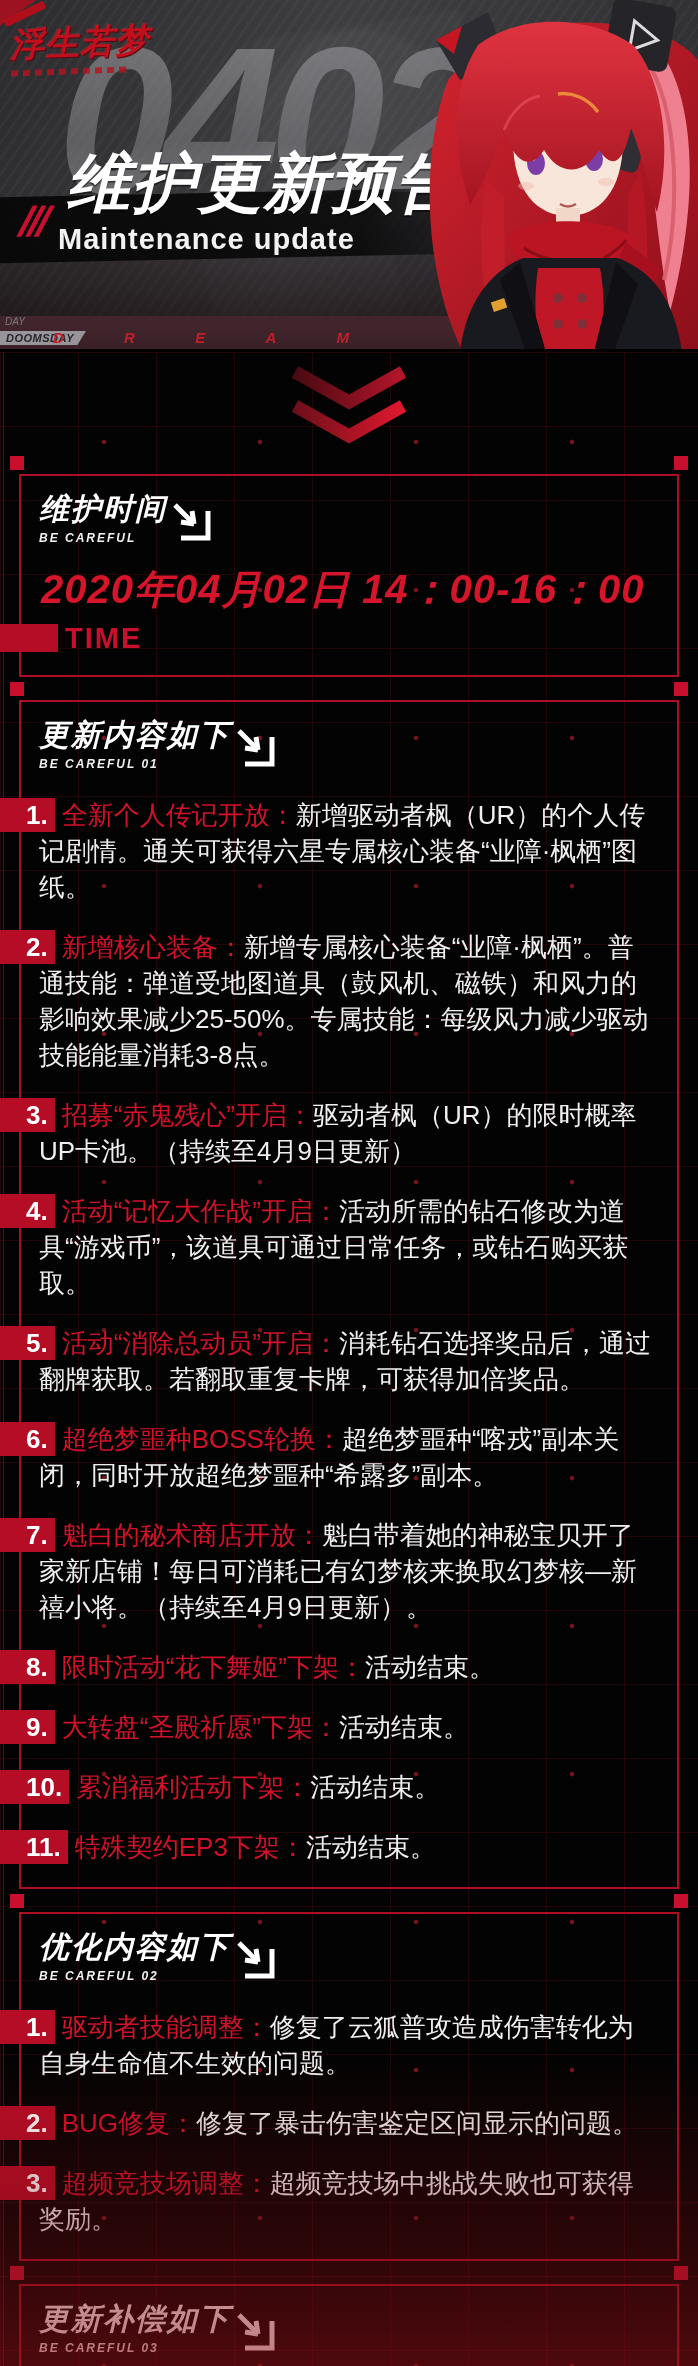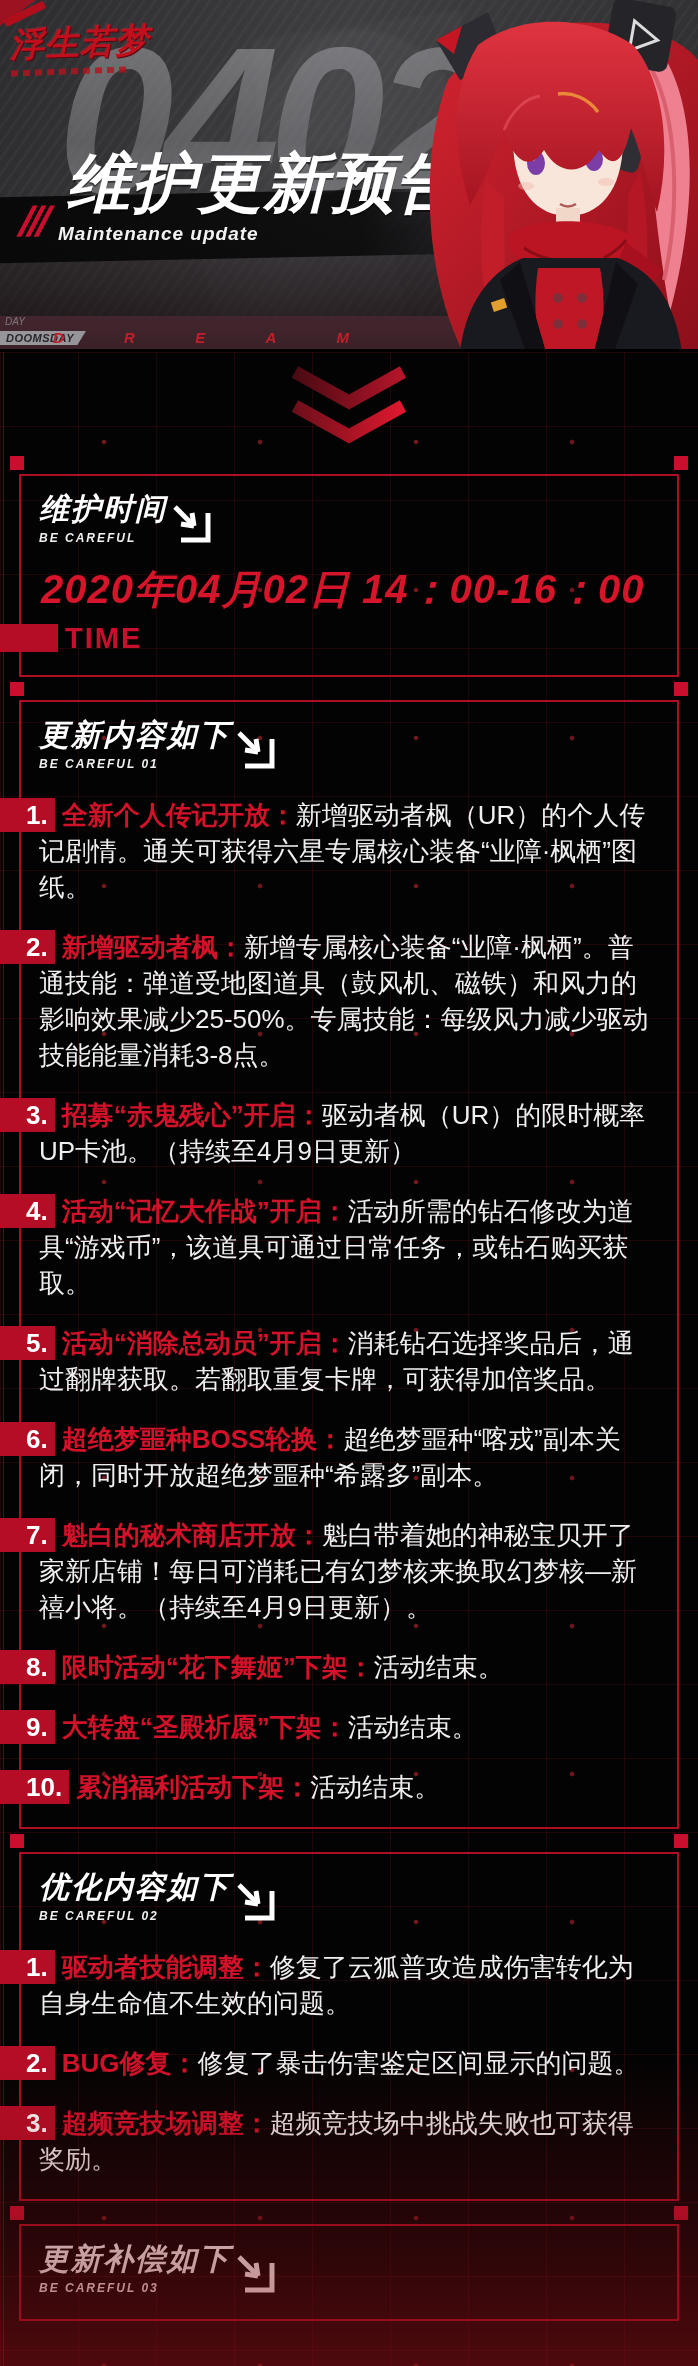--- a/index.html
+++ b/index.html
@@ -53,21 +53,21 @@
   .slashes{
     position:absolute;left:2px;top:48px;font-size:42px;font-weight:900;font-style:italic;
     color:#c8102e;letter-spacing:-3px;transform:skewX(-8deg);
   }
   .title-zh{
     margin-left:48px;font-size:64px;line-height:1.05;font-weight:900;font-style:italic;
     color:#ffffff;letter-spacing:2px;white-space:nowrap;
     text-shadow:0 2px 0 rgba(0,0,0,.45);
   }
   .title-en{
-    margin-left:40px;margin-top:6px;font-size:19px;font-weight:700;color:#f2f2f3;letter-spacing:1px;font-style:italic;
+    margin-left:40px;margin-top:6px;font-size:29px;font-weight:700;color:#f2f2f3;letter-spacing:1px;
   }
   .char-art{position:absolute;right:0;top:0;z-index:5;}
   .strip{
     position:absolute;left:0;bottom:2px;width:698px;height:34px;z-index:2;
     background:linear-gradient(to bottom,#43262d 0%,#3a2127 100%);
   }
   .strip-day{position:absolute;left:5px;top:0;font-size:10px;font-style:italic;color:#7b787e;}
   .strip-badge{
     position:absolute;left:0;bottom:5px;background:#97959a;color:#26262a;
     font-size:11px;font-weight:900;font-style:italic;padding:1px 12px 1px 6px;letter-spacing:.5px;
@@ -98,21 +98,21 @@
   .chevron{display:block;margin:14px auto 12px;}
 
   .sqrow{position:relative;height:14px;margin:5px 0 4px;}
   .sqrow i{position:absolute;width:14px;height:14px;background:#c8102e;display:block;}
   .sqrow i.l{left:10px;} .sqrow i.r{right:10px;}
 
   .panel{
     position:relative;margin:0 19px;border:2px solid #ad0e22;
     padding:16px 18px 22px;box-sizing:border-box;
   }
-  .ptitle{display:flex;align-items:flex-end;}
+  .ptitle{display:flex;align-items:center;}
   .ptitle .tcol{display:flex;flex-direction:column;}
   .sec-zh{font-size:30px;line-height:34px;font-weight:900;font-style:italic;color:#ffffff;letter-spacing:2px;white-space:nowrap;}
   .sec-en{font-size:12px;line-height:18px;font-weight:700;font-style:italic;color:#f0f0f0;letter-spacing:2px;margin-top:3px;}
   .arrow-ic{margin-top:2px;flex:0 0 auto;}
 
   
   .date-line{
     margin:18px 0 6px 2px;font-size:40px;line-height:48px;font-weight:800;font-style:italic;
     color:#d6152b;letter-spacing:1px;white-space:nowrap;
   }
@@ -120,21 +120,21 @@
   .time-block{width:58px;height:28px;background:#b60d26;margin-left:-39px;flex:0 0 auto;}
   .time-label{margin-left:7px;font-size:29px;font-weight:800;color:#c8102e;letter-spacing:2px;}
 
   
   .items{margin-top:8px;}
   .item{margin:24px 0 0;font-size:26px;line-height:36px;color:#f0eeee;text-align:left;}
   .item .num{
     display:inline-block;background:#b60d26;color:#ffffff;font-weight:700;
     padding:2px 7px 2px 26px;margin-left:-39px;margin-right:7px;line-height:30px;
   }
-  .item .head{color:#d3122a;font-weight:700;}
+  .item .head{color:#d3122a;font-weight:400;}
   .item .body{color:#f0eeee;font-weight:500;}
 </style>
 </head>
 <body>
 
 <div class="page">
 
   <div class="banner">
     <svg class="ghost-art" viewBox="0 0 420 352">
       <circle cx="230" cy="130" r="100" fill="#8d8d91"></circle>
@@ -293,29 +293,30 @@
         <svg class="arrow-ic" width="48" height="48" viewBox="0 0 48 48">
           <g stroke="#ffffff" stroke-width="5" fill="none">
             <path d="M8 8 L27 27"></path>
               <path d="M27 27 L25 14 M27 27 L14 25"></path>
               <path d="M41 14 L41 41 L14 41"></path>
           </g>
         </svg>
       </div>
       <div class="items">
         <p class="item"><span class="num">1.</span><span class="head">全新个人传记开放：</span><span class="body">新增驱动者枫（UR）的个人传记剧情。通关可获得六星专属核心装备“业障·枫栖”图纸。</span></p>
-        <p class="item"><span class="num">2.</span><span class="head">新增驱动者枫：</span><span class="body">新增专属核心装备“业障·枫栖”。普通技能：弹道受地图道具（鼓风机、磁铁）和风力的影响效果减少25-50%。专属技能：每级风力减少驱动技能能量消耗3-8点。</span></p>
+        <p class="item"><span class="num">2.</span><span class="head">新增核心装备：</span><span class="body">新增专属核心装备“业障·枫栖”。普通技能：弹道受地图道具（鼓风机、磁铁）和风力的影响效果减少25-50%。专属技能：每级风力减少驱动技能能量消耗3-8点。</span></p>
         <p class="item"><span class="num">3.</span><span class="head">招募“赤鬼残心”开启：</span><span class="body">驱动者枫（UR）的限时概率UP卡池。（持续至4月9日更新）</span></p>
         <p class="item"><span class="num">4.</span><span class="head">活动“记忆大作战”开启：</span><span class="body">活动所需的钻石修改为道具“游戏币”，该道具可通过日常任务，或钻石购买获取。</span></p>
         <p class="item"><span class="num">5.</span><span class="head">活动“消除总动员”开启：</span><span class="body">消耗钻石选择奖品后，通过翻牌获取。若翻取重复卡牌，可获得加倍奖品。</span></p>
         <p class="item"><span class="num">6.</span><span class="head">超绝梦噩种BOSS轮换：</span><span class="body">超绝梦噩种“喀戎”副本关闭，同时开放超绝梦噩种“希露多”副本。</span></p>
         <p class="item"><span class="num">7.</span><span class="head">魁白的秘术商店开放：</span><span class="body">魁白带着她的神秘宝贝开了家新店铺！每日可消耗已有幻梦核来换取幻梦核—新禧小将。（持续至4月9日更新）。</span></p>
         <p class="item"><span class="num">8.</span><span class="head">限时活动“花下舞姬”下架：</span><span class="body">活动结束。</span></p>
         <p class="item"><span class="num">9.</span><span class="head">大转盘“圣殿祈愿”下架：</span><span class="body">活动结束。</span></p>
         <p class="item"><span class="num">10.</span><span class="head">累消福利活动下架：</span><span class="body">活动结束。</span></p>
+        <p class="item"><span class="num">11.</span><span class="head">特殊契约EP3下架：</span><span class="body">活动结束。</span></p>
       </div>
     </div>
 
     <div class="sqrow">
         <i class="l"></i>
         <i class="r"></i>
       </div>
 
     <div class="panel">
       <div class="ptitle">

